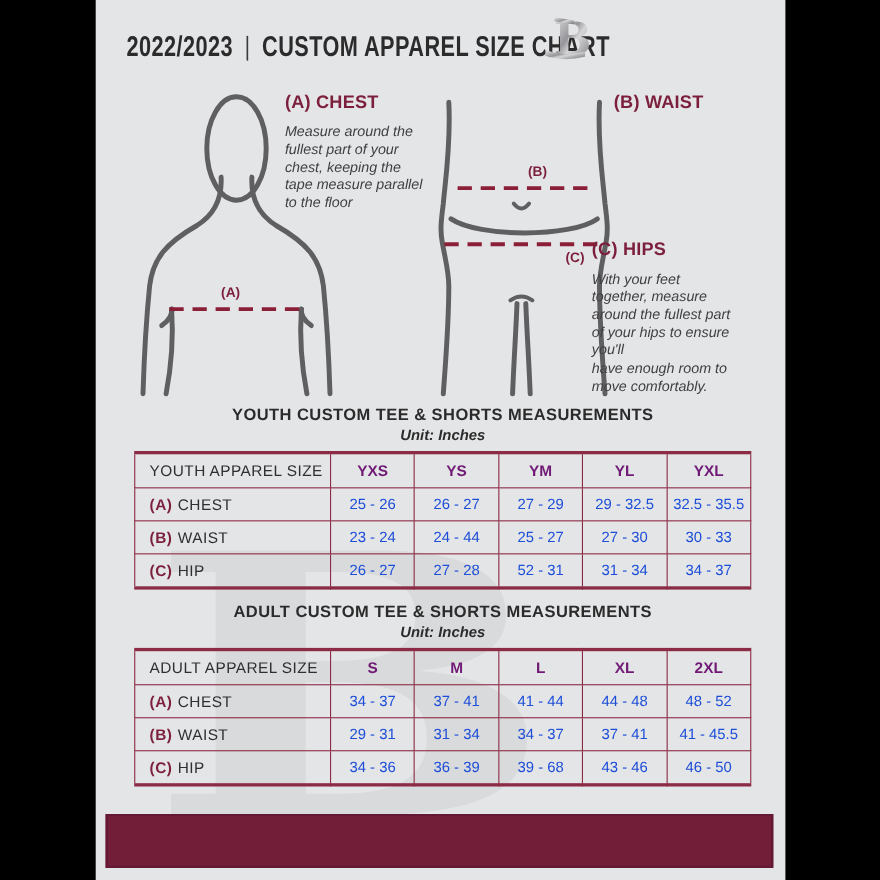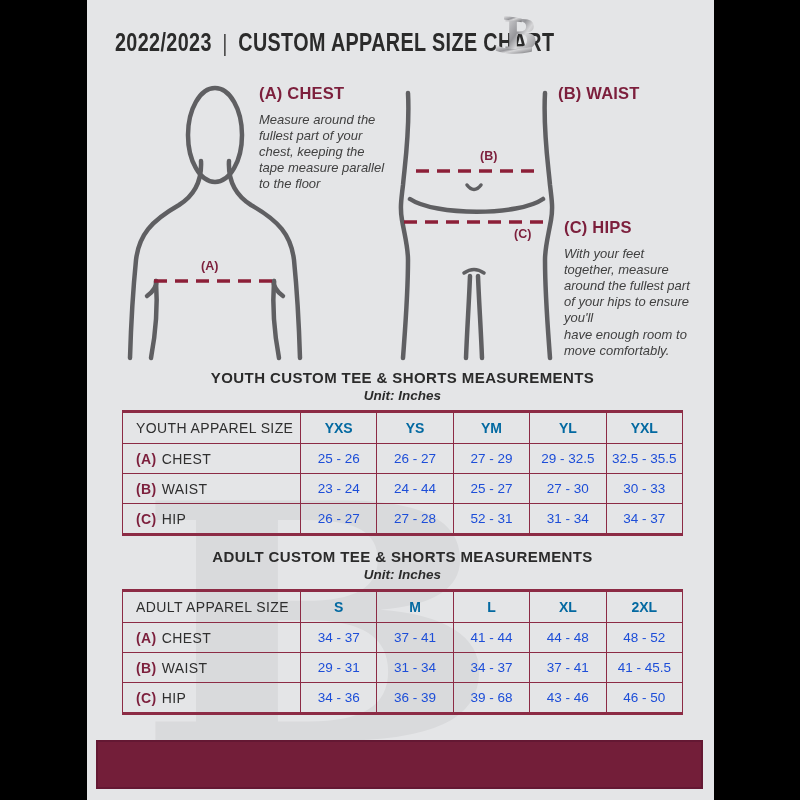--- a/index.html
+++ b/index.html
@@ -32,42 +32,42 @@
     position:absolute;z-index:3;font-weight:bold;font-size:12.5px;color:#7c1f3c;
   }
   .lblA{left:114px;top:259px;}
   .lblB{left:393px;top:149px;}
   .lblC{left:427px;top:227px;}
   .instr{position:absolute;z-index:2;}
   .instr h3{margin:0 0 9px 0;font-size:16.5px;font-weight:bold;color:#7c1f3c;letter-spacing:.2px;}
   .instr p{margin:0;font-style:italic;font-size:13px;line-height:1.24;color:#404040;white-space:pre-line;}
   .instrA{left:172px;top:84px;width:150px;}
   .instrB{left:471px;top:84px;width:152px;}
-  .instrC{left:477px;top:218px;width:156px;}
+  .instrC{left:451px;top:218px;width:156px;}
   
   .tbl-title{position:absolute;left:35px;width:561px;text-align:center;z-index:2;color:#2b2b2b;}
   .tbl-title .t1{font-weight:bold;font-size:15px;letter-spacing:.4px;}
   .tbl-title .t2{font-style:italic;font-weight:bold;font-size:13.5px;margin-top:2px;}
   .youth-title{top:369px;text-align:center;}
   .adult-title{top:548px;}
   
   table.size-table{
     position:absolute;left:35px;width:561px;z-index:2;
     border-collapse:collapse;table-layout:fixed;
     border:1.5px solid #8c2b45;border-top-width:3px;border-bottom-width:3px;padding-left:25px;
   }
   .youth-table{top:410px;}
   .adult-table{top:589px;}
   table.size-table td{
     border:1.5px solid #8c2b45;background:transparent;
     font-size:13.5px;color:#1d4ed8;text-align:center;vertical-align:middle;padding:0;height:29px;
   }
   table.size-table tr.head td{height:30px;}
   table.size-table td.lbl{text-align:left;padding-left:13px;font-size:14px;color:#2f2f2f;letter-spacing:.4px;}
-  table.size-table tr.head td.hcell{font-weight:bold;font-size:14px;color:#0369a1;}
+  table.size-table tr.head td.hcell{font-weight:bold;font-size:14px;color:#701a75;}
   table.size-table .key{font-weight:bold;color:#7c1f3c;margin-right:5px;}
   
   .footer-bar{
     position:absolute;left:9px;top:740px;width:607px;height:49px;z-index:2;
     background:#731e39;border:2px solid #641833;box-sizing:border-box;
   }
 </style>
 </head>
 <body>
 

